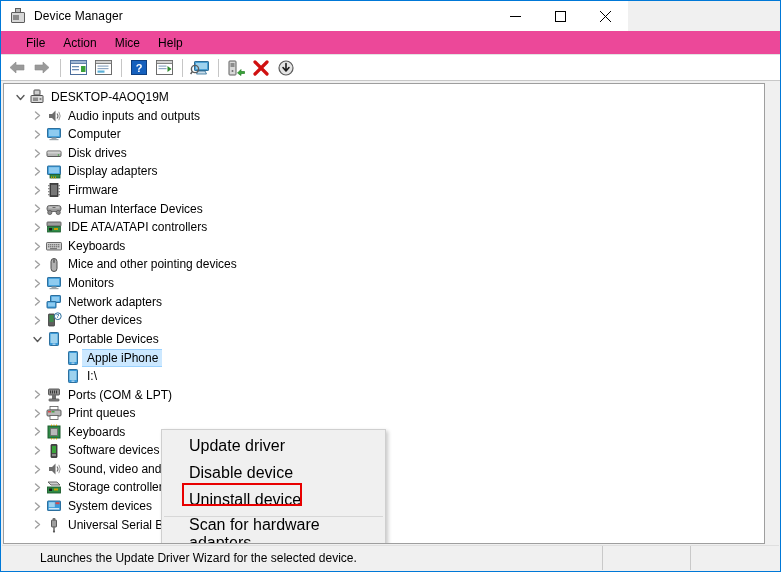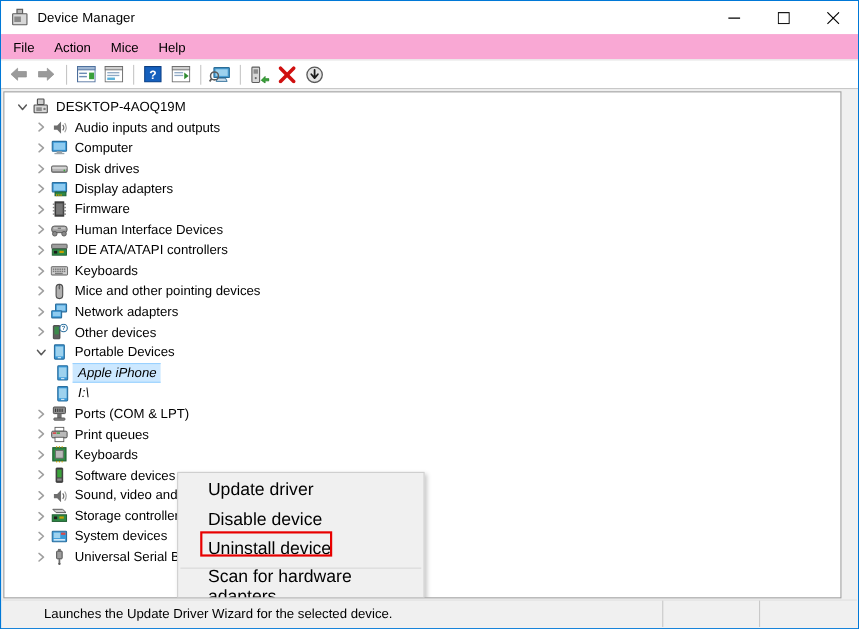--- a/index.html
+++ b/index.html
@@ -21,21 +21,21 @@
     left: 0; top: 0;
     width: 781px; height: 572px;
     border: 1px solid #0078d7;
     background: #f0f0f0;
   }
 
   
   #titlebar {
     position: absolute;
     left: 0; top: 0;
-    width: 779px; height: 30px;
+    width: 627px; height: 30px;
     background: #ffffff;
     display: flex;
     align-items: center;
   }
   #titlebar-icon {
     width: 16px; height: 16px;
     margin-left: 9px; margin-right: 8px;
     position: relative;
     flex: none;
   }
@@ -73,24 +73,24 @@
     display: flex; align-items: center; justify-content: center;
     background: #ffffff;
   }
   .tbtn svg { display: block; }
 
   
   #menubar {
     position: absolute;
     left: 0; top: 30px;
     width: 779px; height: 23px;
-    background: #f9a8d4;
+    background: #ec4899;
     display: flex;
     align-items: center;
-    padding-left: 2px;
+    padding-left: 16px;
   }
   .menu-item {
     font-size: 12px;
     color: #000;
     padding: 3px 9px;
     white-space: nowrap;
   }
 
   
   #toolbar {
@@ -156,21 +156,21 @@
     display: flex; align-items: center; justify-content: center;
   }
   .ticon {
     width: 18px; height: 18px;
     flex: none;
     display: flex; align-items: center; justify-content: center;
     position: relative;
   }
   .lvl0 { padding-left: 8px; }
   .lvl1 { padding-left: 25px; }
-  .lvl2 { padding-left: 44px; font-style: italic; }
+  .lvl2 { padding-left: 60px; }
 
   
   #ctxmenu {
     position: absolute;
     left: 157px; top: 345px;
     width: 225px;
     background: #f0f0f0;
     border: 1px solid #cfcfcf;
     box-shadow: 2px 2px 4px rgba(0,0,0,0.22);
     padding: 2px 0;
@@ -543,20 +543,36 @@
         <span class="ticon">
           <svg width="16" height="16" viewBox="0 0 16 16">
             <rect x="5" y="1.5" width="6" height="13" rx="3" fill="#b0b0b0" stroke="#4d4d4d" stroke-width="1"></rect>
             <line x1="8" y1="2" x2="8" y2="6" stroke="#4d4d4d" stroke-width="0.9"></line>
             <rect x="7.3" y="3" width="1.4" height="2.5" rx="0.6" fill="#666"></rect>
           </svg>
         </span>
         <span class="lbl">Mice and other pointing devices</span>
       </div>
 
+      <div class="trow lvl1">
+        <span class="chev">
+          <svg width="9" height="9" viewBox="0 0 9 9">
+              <path d="M2.5 1 L6.5 4.5 L2.5 8" fill="none" stroke="#a0a0a0" stroke-width="1.4" stroke-linecap="round" stroke-linejoin="round"></path>
+            </svg>
+        </span>
+        <span class="ticon">
+          <svg width="16" height="16" viewBox="0 0 16 16">
+            <rect x="1.5" y="2.5" width="13" height="9" rx="0.6" fill="#3a9ad9" stroke="#2c6f9e" stroke-width="1"></rect>
+            <rect x="2.8" y="3.8" width="10.4" height="6.4" fill="#8ecbf0"></rect>
+            <rect x="5.5" y="11.5" width="5" height="1.6" fill="#9aa3a9"></rect>
+            <rect x="3.5" y="13" width="9" height="1.2" fill="#9aa3a9"></rect>
+          </svg>
+        </span>
+        <span class="lbl">Monitors</span>
+      </div>
 
       <div class="trow lvl1">
         <span class="chev">
           <svg width="9" height="9" viewBox="0 0 9 9">
               <path d="M2.5 1 L6.5 4.5 L2.5 8" fill="none" stroke="#a0a0a0" stroke-width="1.4" stroke-linecap="round" stroke-linejoin="round"></path>
             </svg>
         </span>
         <span class="ticon">
           <svg width="16" height="16" viewBox="0 0 16 16">
             <rect x="4.5" y="1.5" width="10" height="7" rx="0.6" fill="#3a9ad9" stroke="#2c6f9e" stroke-width="1"></rect>

